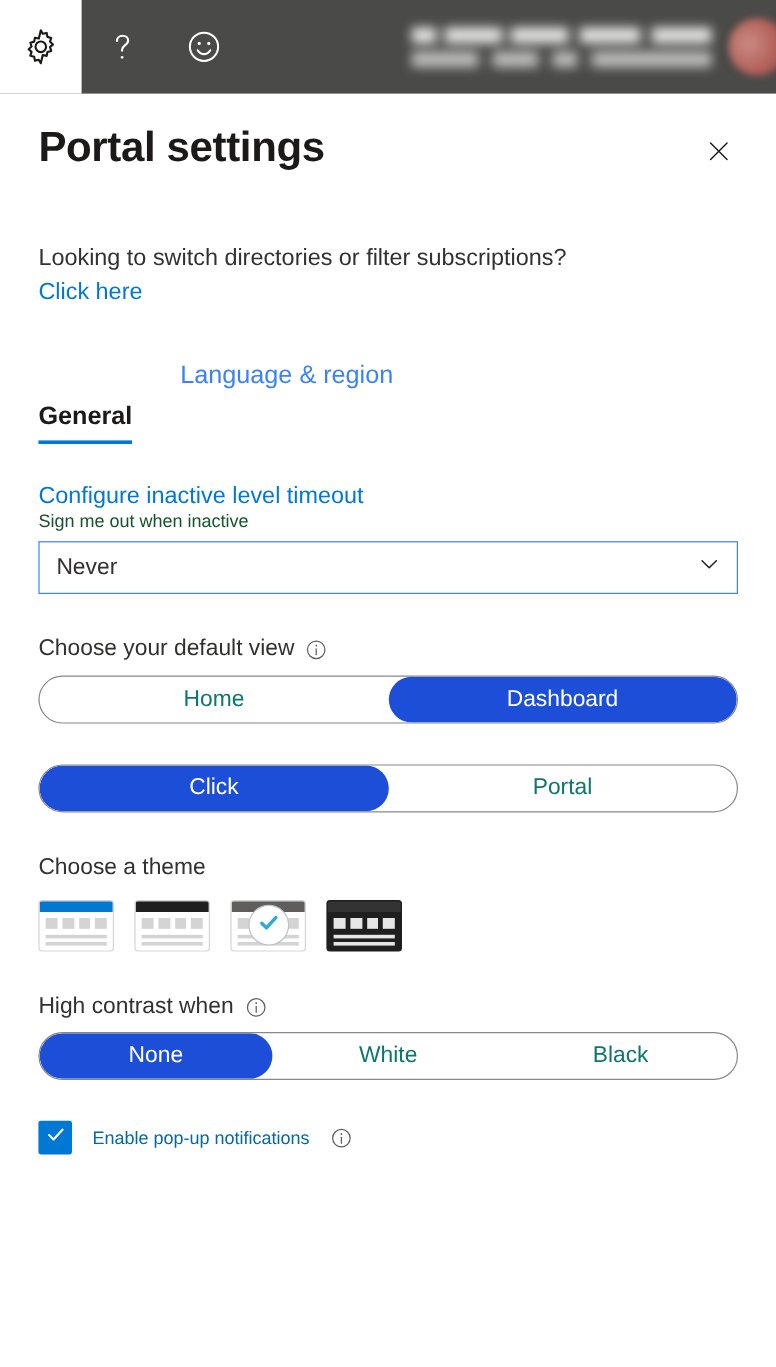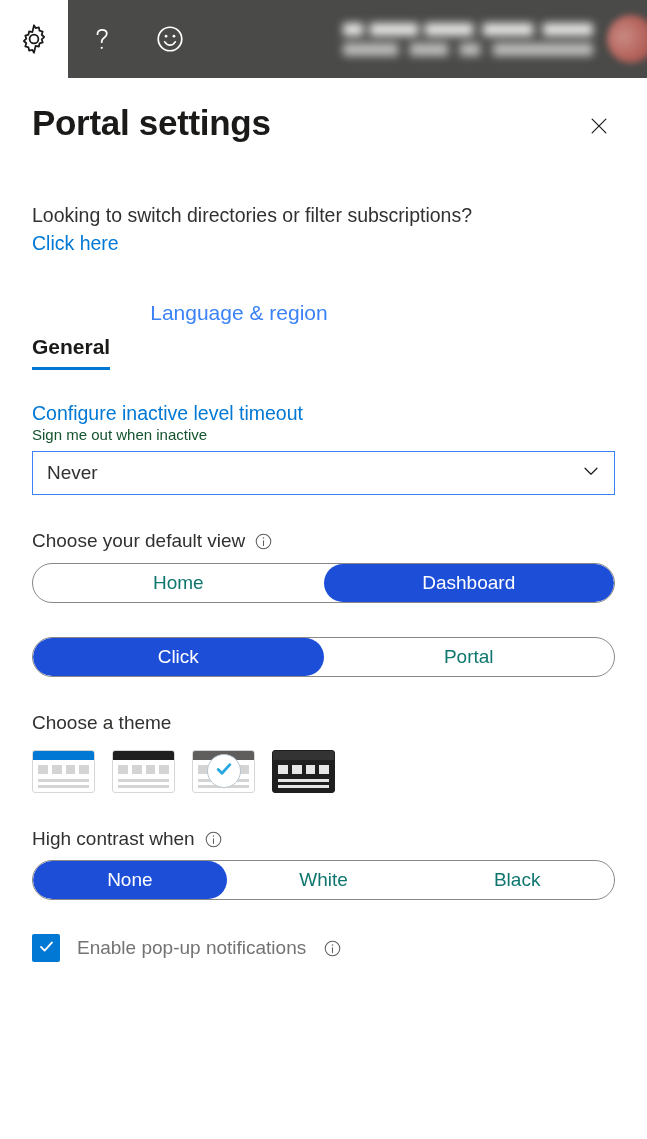--- a/index.html
+++ b/index.html
@@ -226,21 +226,21 @@
     margin-top: 34px;
   }
   .checkbox {
     width: 28px; height: 28px;
     background: #0078d4;
     display: flex; align-items: center; justify-content: center;
     cursor: pointer;
     border-radius: 2px;
     flex: 0 0 auto;
   }
-  .check-label { font-size: 19px; color: #737373; }
+  .check-label { font-size: 15px; color: #0369a1; }
 
   .info-icon { cursor: pointer; display: inline-flex; flex: 0 0 auto; }
 </style>
 </head>
 <body>
 
 <div class="topbar">
 
   <div class="topbar-cell active">
     <span>

